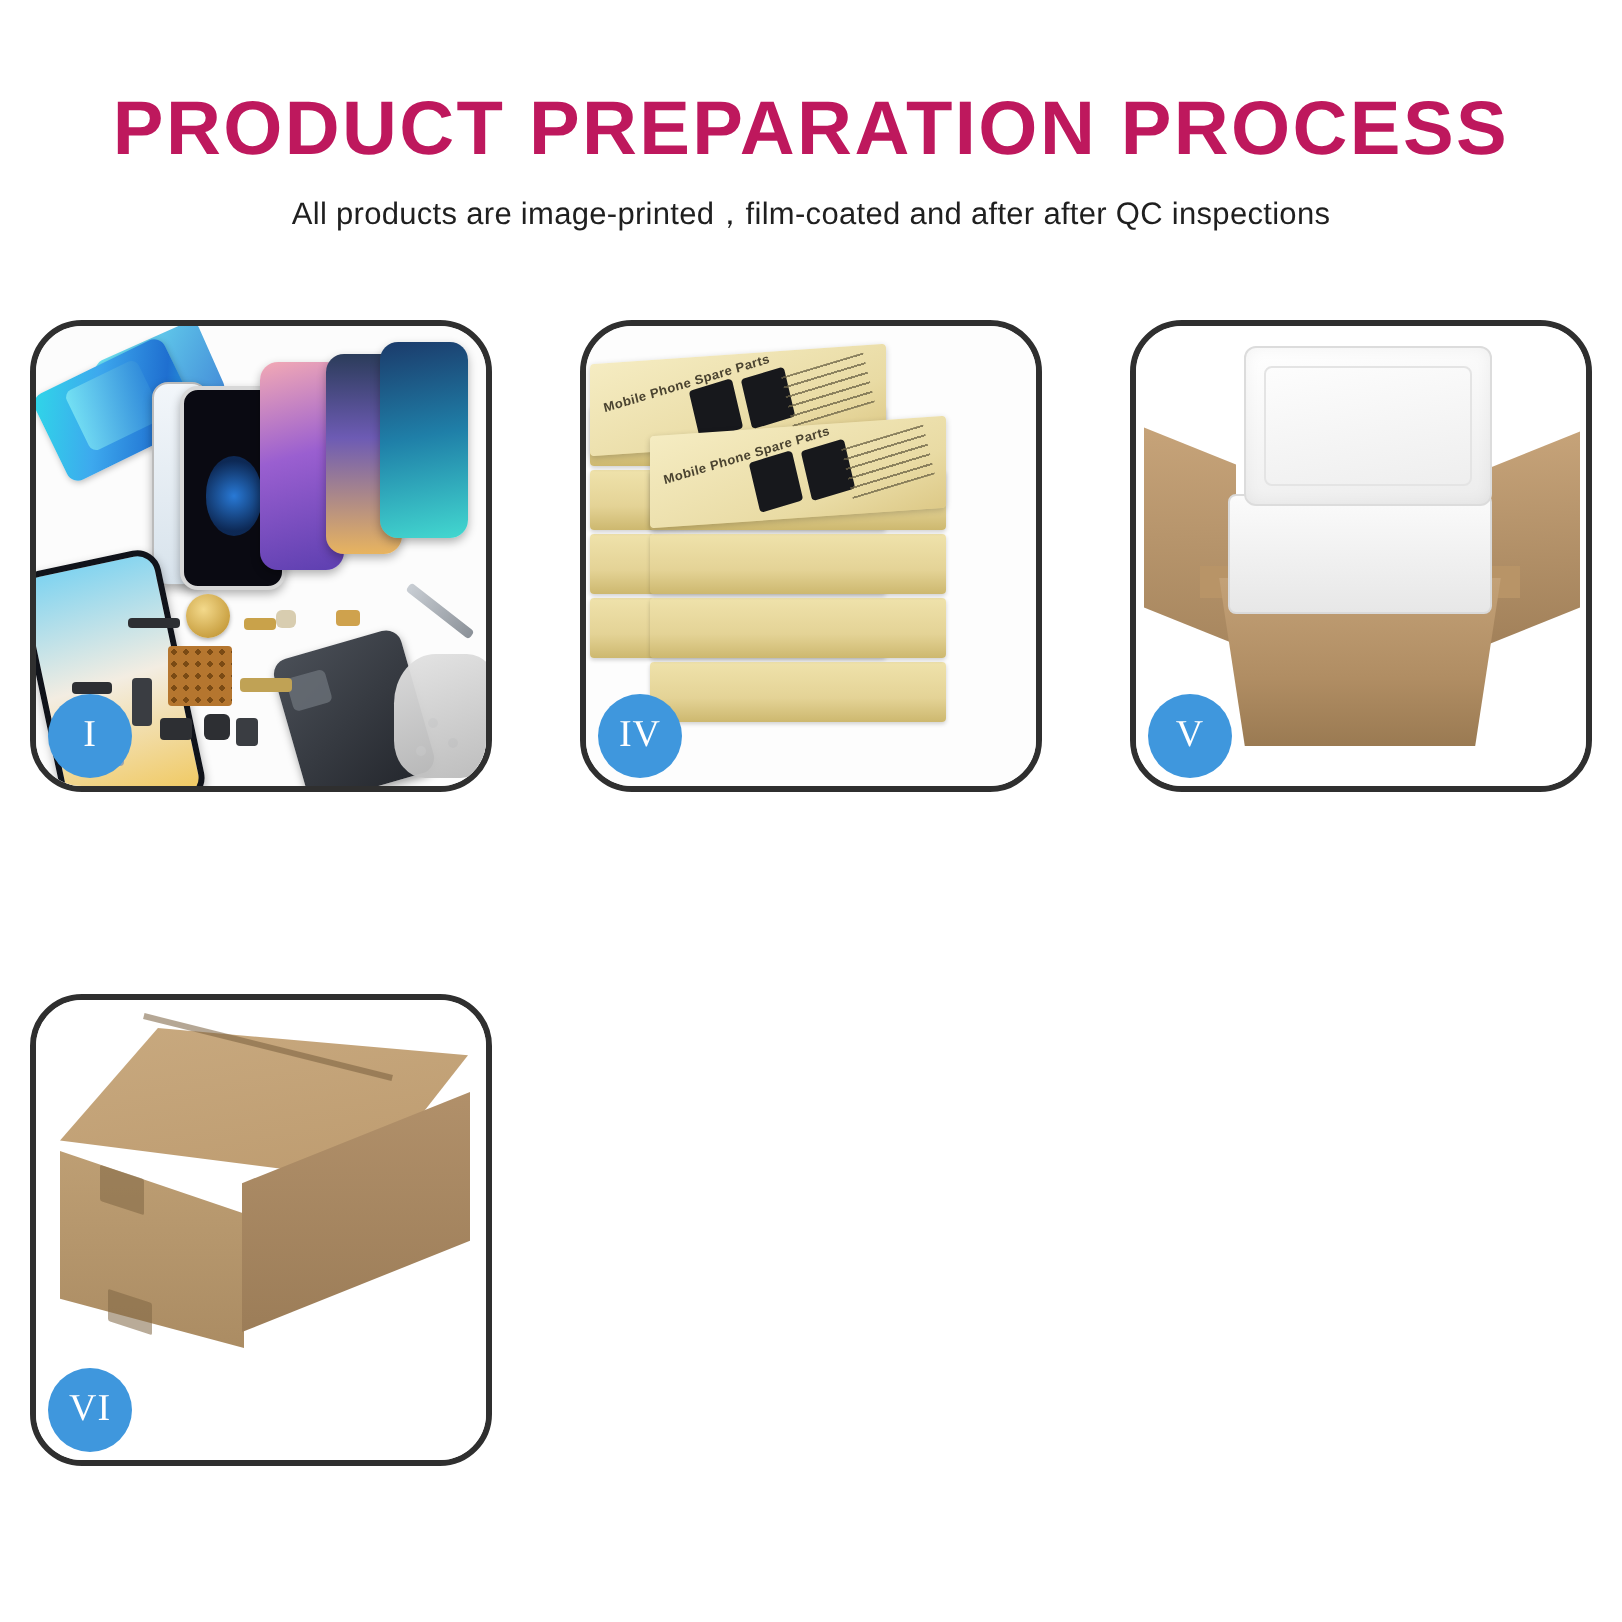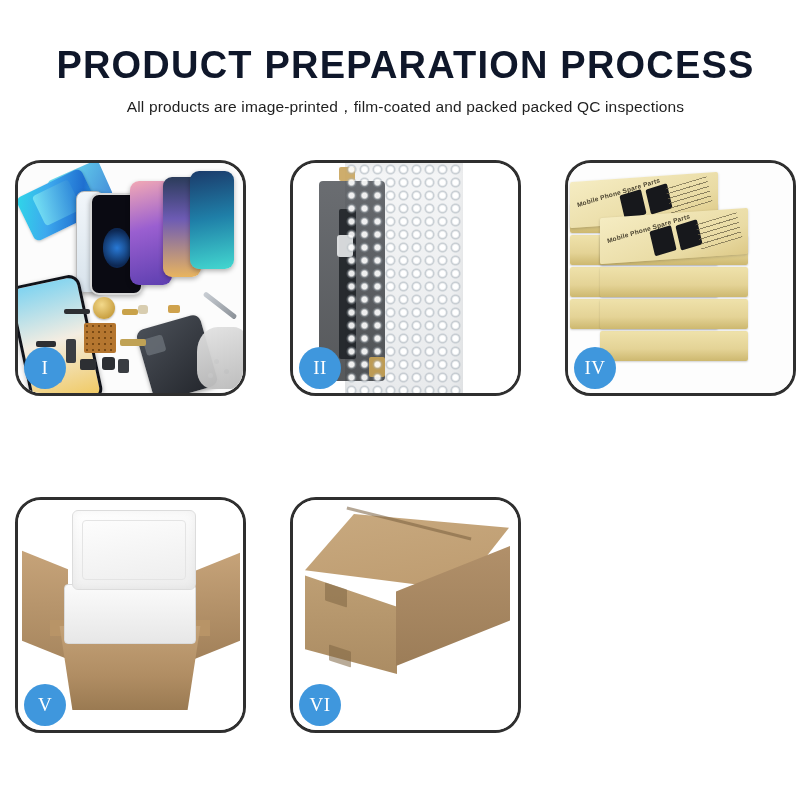--- a/index.html
+++ b/index.html
@@ -13,21 +13,21 @@
   .page{position:relative;width:811px;height:811px;}
 
   
   .header{position:absolute;left:0;top:0;width:811px;text-align:center;}
   .title{
     margin:0;
     padding-top:46px;
     font-size:38px;
     font-weight:700;
     letter-spacing:1.2px;
-    color:#0f172a;
+    color:#be185d;
     line-height:1.05;
     font-family:"Liberation Sans", sans-serif;
   }
   .subtitle{
     margin:0;
     padding-top:11px;
     font-size:15.5px;
     font-weight:400;
     color:#1f1f1f;
     letter-spacing:.15px;
@@ -374,21 +374,21 @@
   .t6a{left:32px;top:86px;width:22px;height:18px;transform:skewY(18deg);}
   .t6b{left:36px;top:148px;width:22px;height:16px;transform:skewY(18deg);}
 </style>
 </head>
 <body>
 
 <div class="page">
 
   <div class="header">
     <h1 class="title">PRODUCT PREPARATION PROCESS</h1>
-    <p class="subtitle">All products are image-printed，film-coated and packed packed QC inspections</p>
+    <p class="subtitle">All products are image-printed，film-coated and after after QC inspections</p>
   </div>
 
   <div class="grid">
 
     <div class="panel">
       <div class="scene p1">
         <div class="lcd-film2"></div>
         <div class="lcd-film"></div>
         <div class="phone ph-glass"></div>
         <div class="phone ph-black"></div>
@@ -414,35 +414,20 @@
         <div class="screw s2"></div>
         <div class="screw s3"></div>
         <div class="tweezer"></div>
         <div class="hand"></div>
       </div>
       <div class="badge">
         <span>I</span>
       </div>
     </div>
 
-    <div class="panel">
-      <div class="scene p2">
-        <div class="bw-bag"></div>
-        <div class="bw-screen"></div>
-        <div class="bw-flex"></div>
-        <div class="bw-tab"></div>
-        <div class="bw-chip"></div>
-        <div class="bw-conn bw-c1"></div>
-        <div class="bw-conn bw-c2"></div>
-        <div class="bw-overlay"></div>
-      </div>
-      <div class="badge">
-        <span>II</span>
-      </div>
-    </div>
 
 
     <div class="panel">
       <div class="scene p4">
         <div class="stack">
           <div class="sbox b4"></div>
           <div class="sbox b3"></div>
           <div class="sbox b2"></div>
           <div class="sbox b1"></div>
           <div class="sbox-top t-back">

